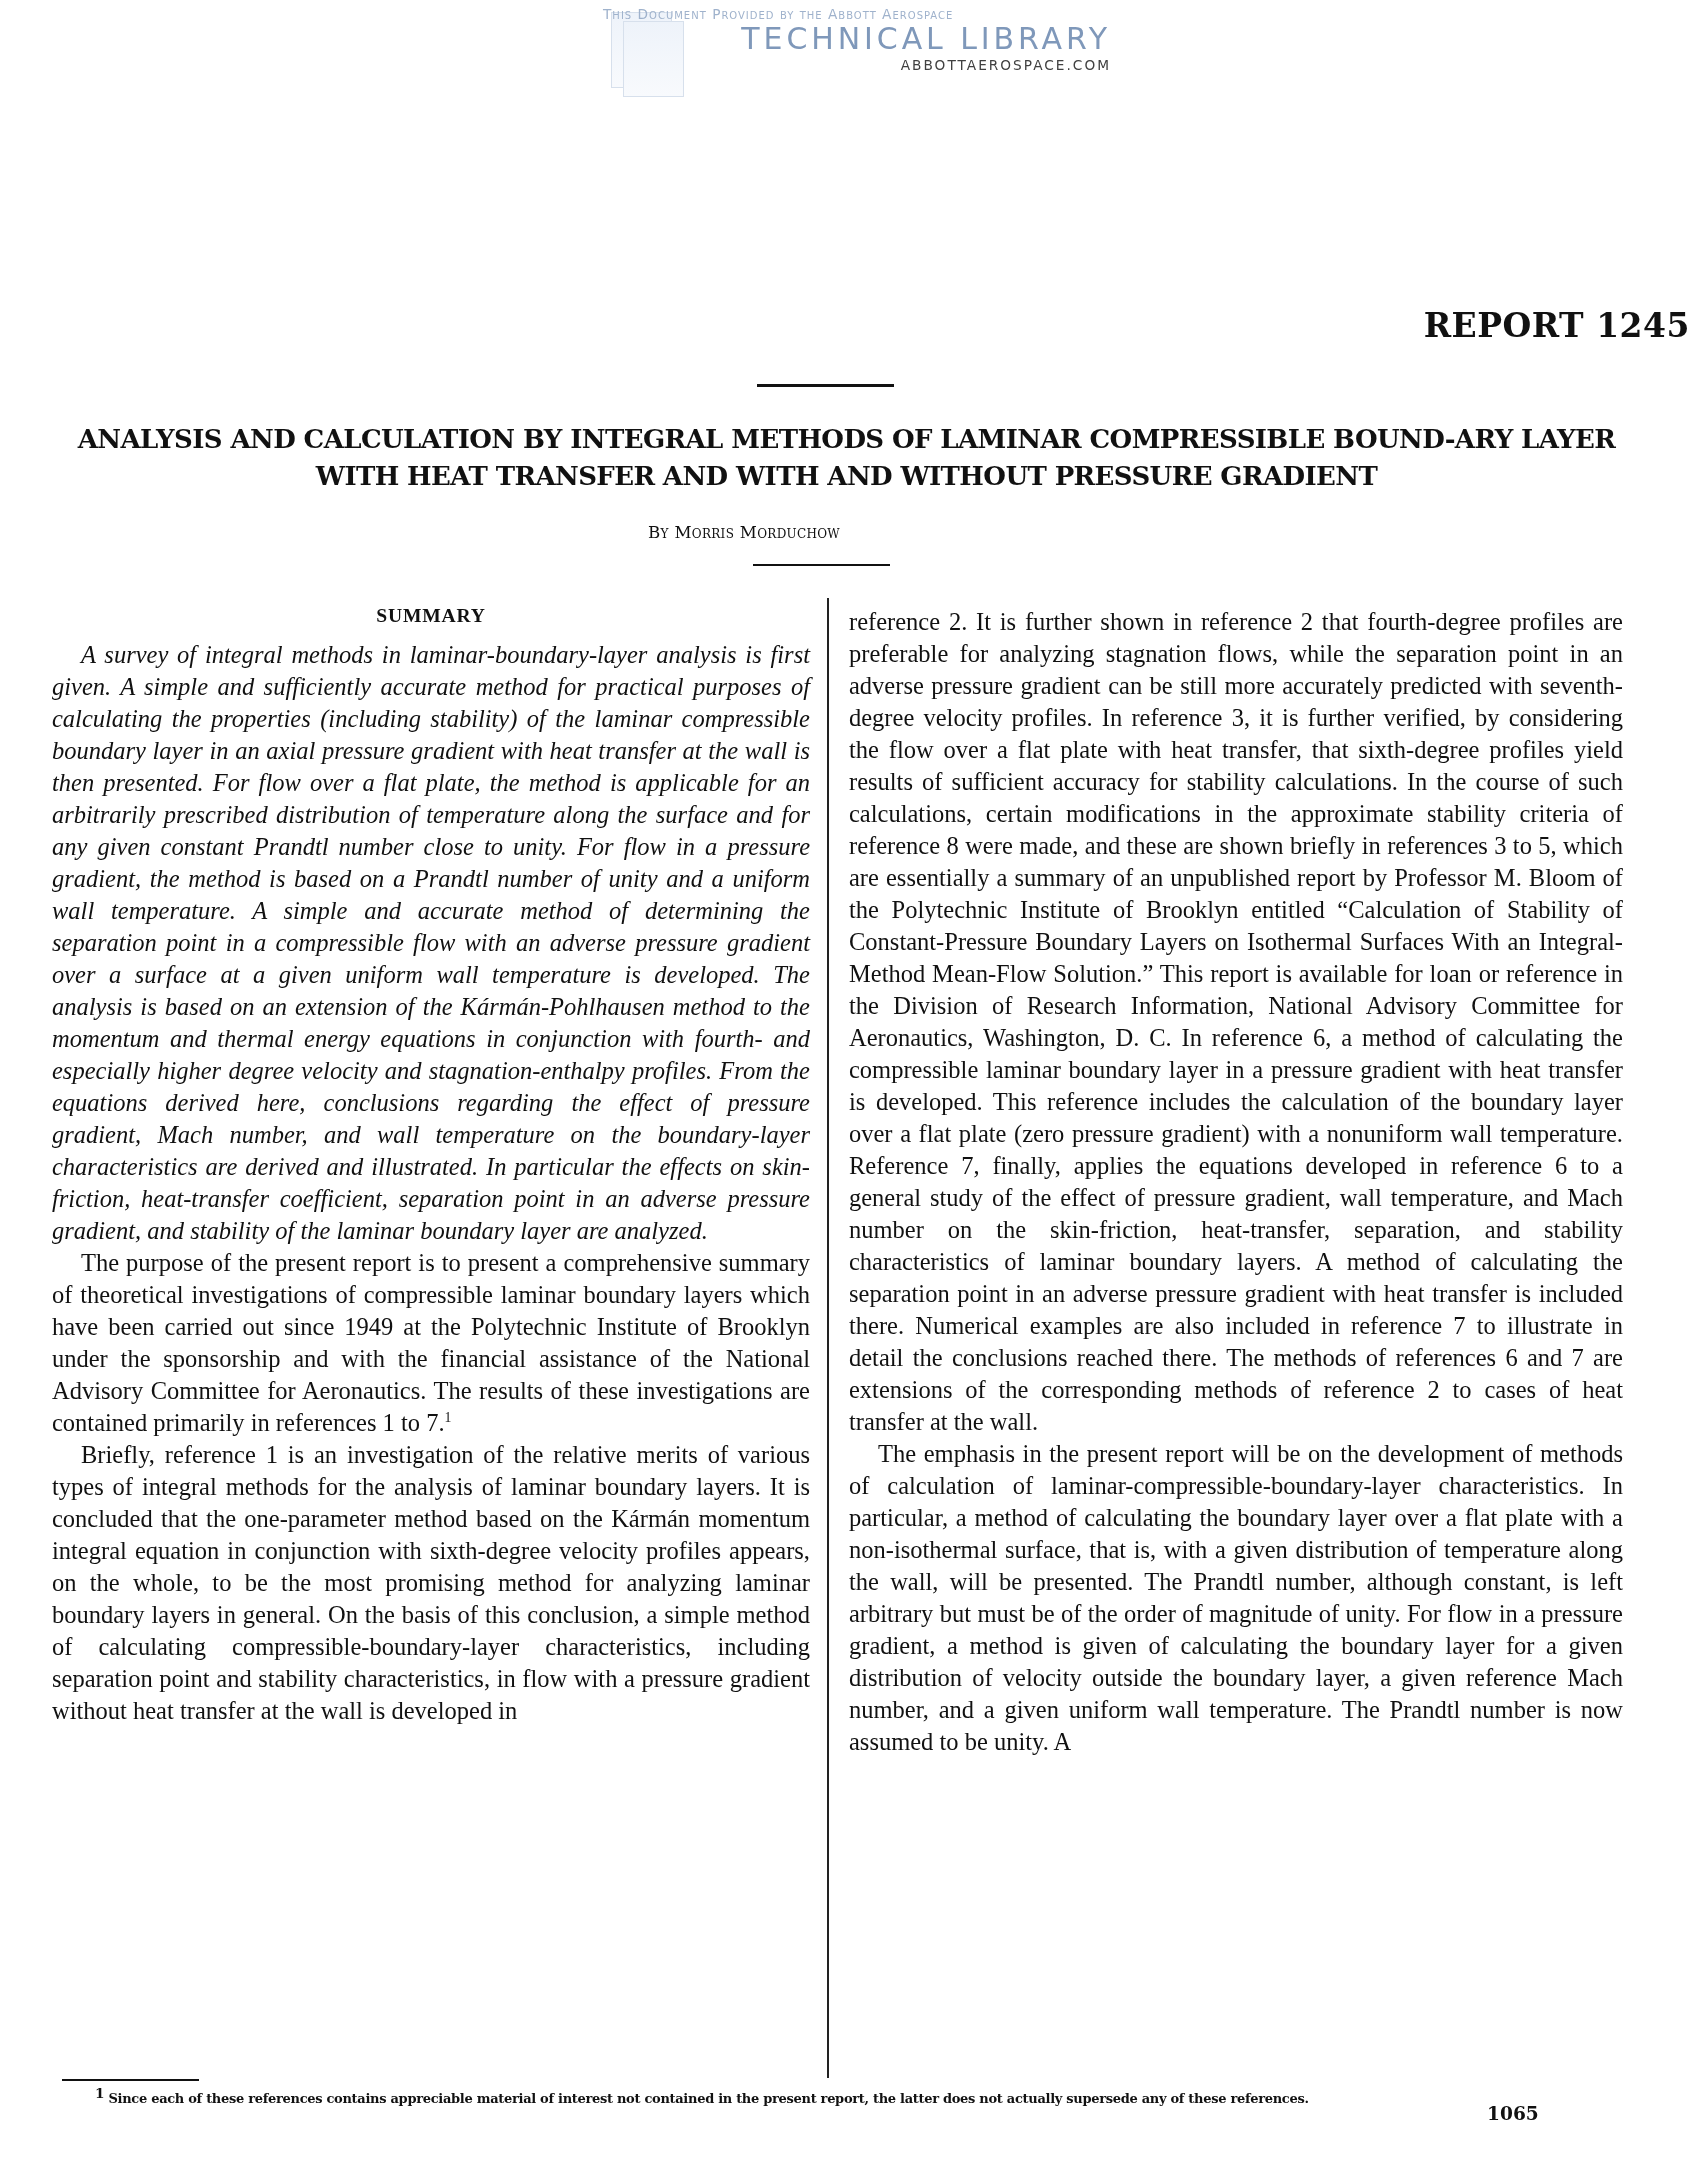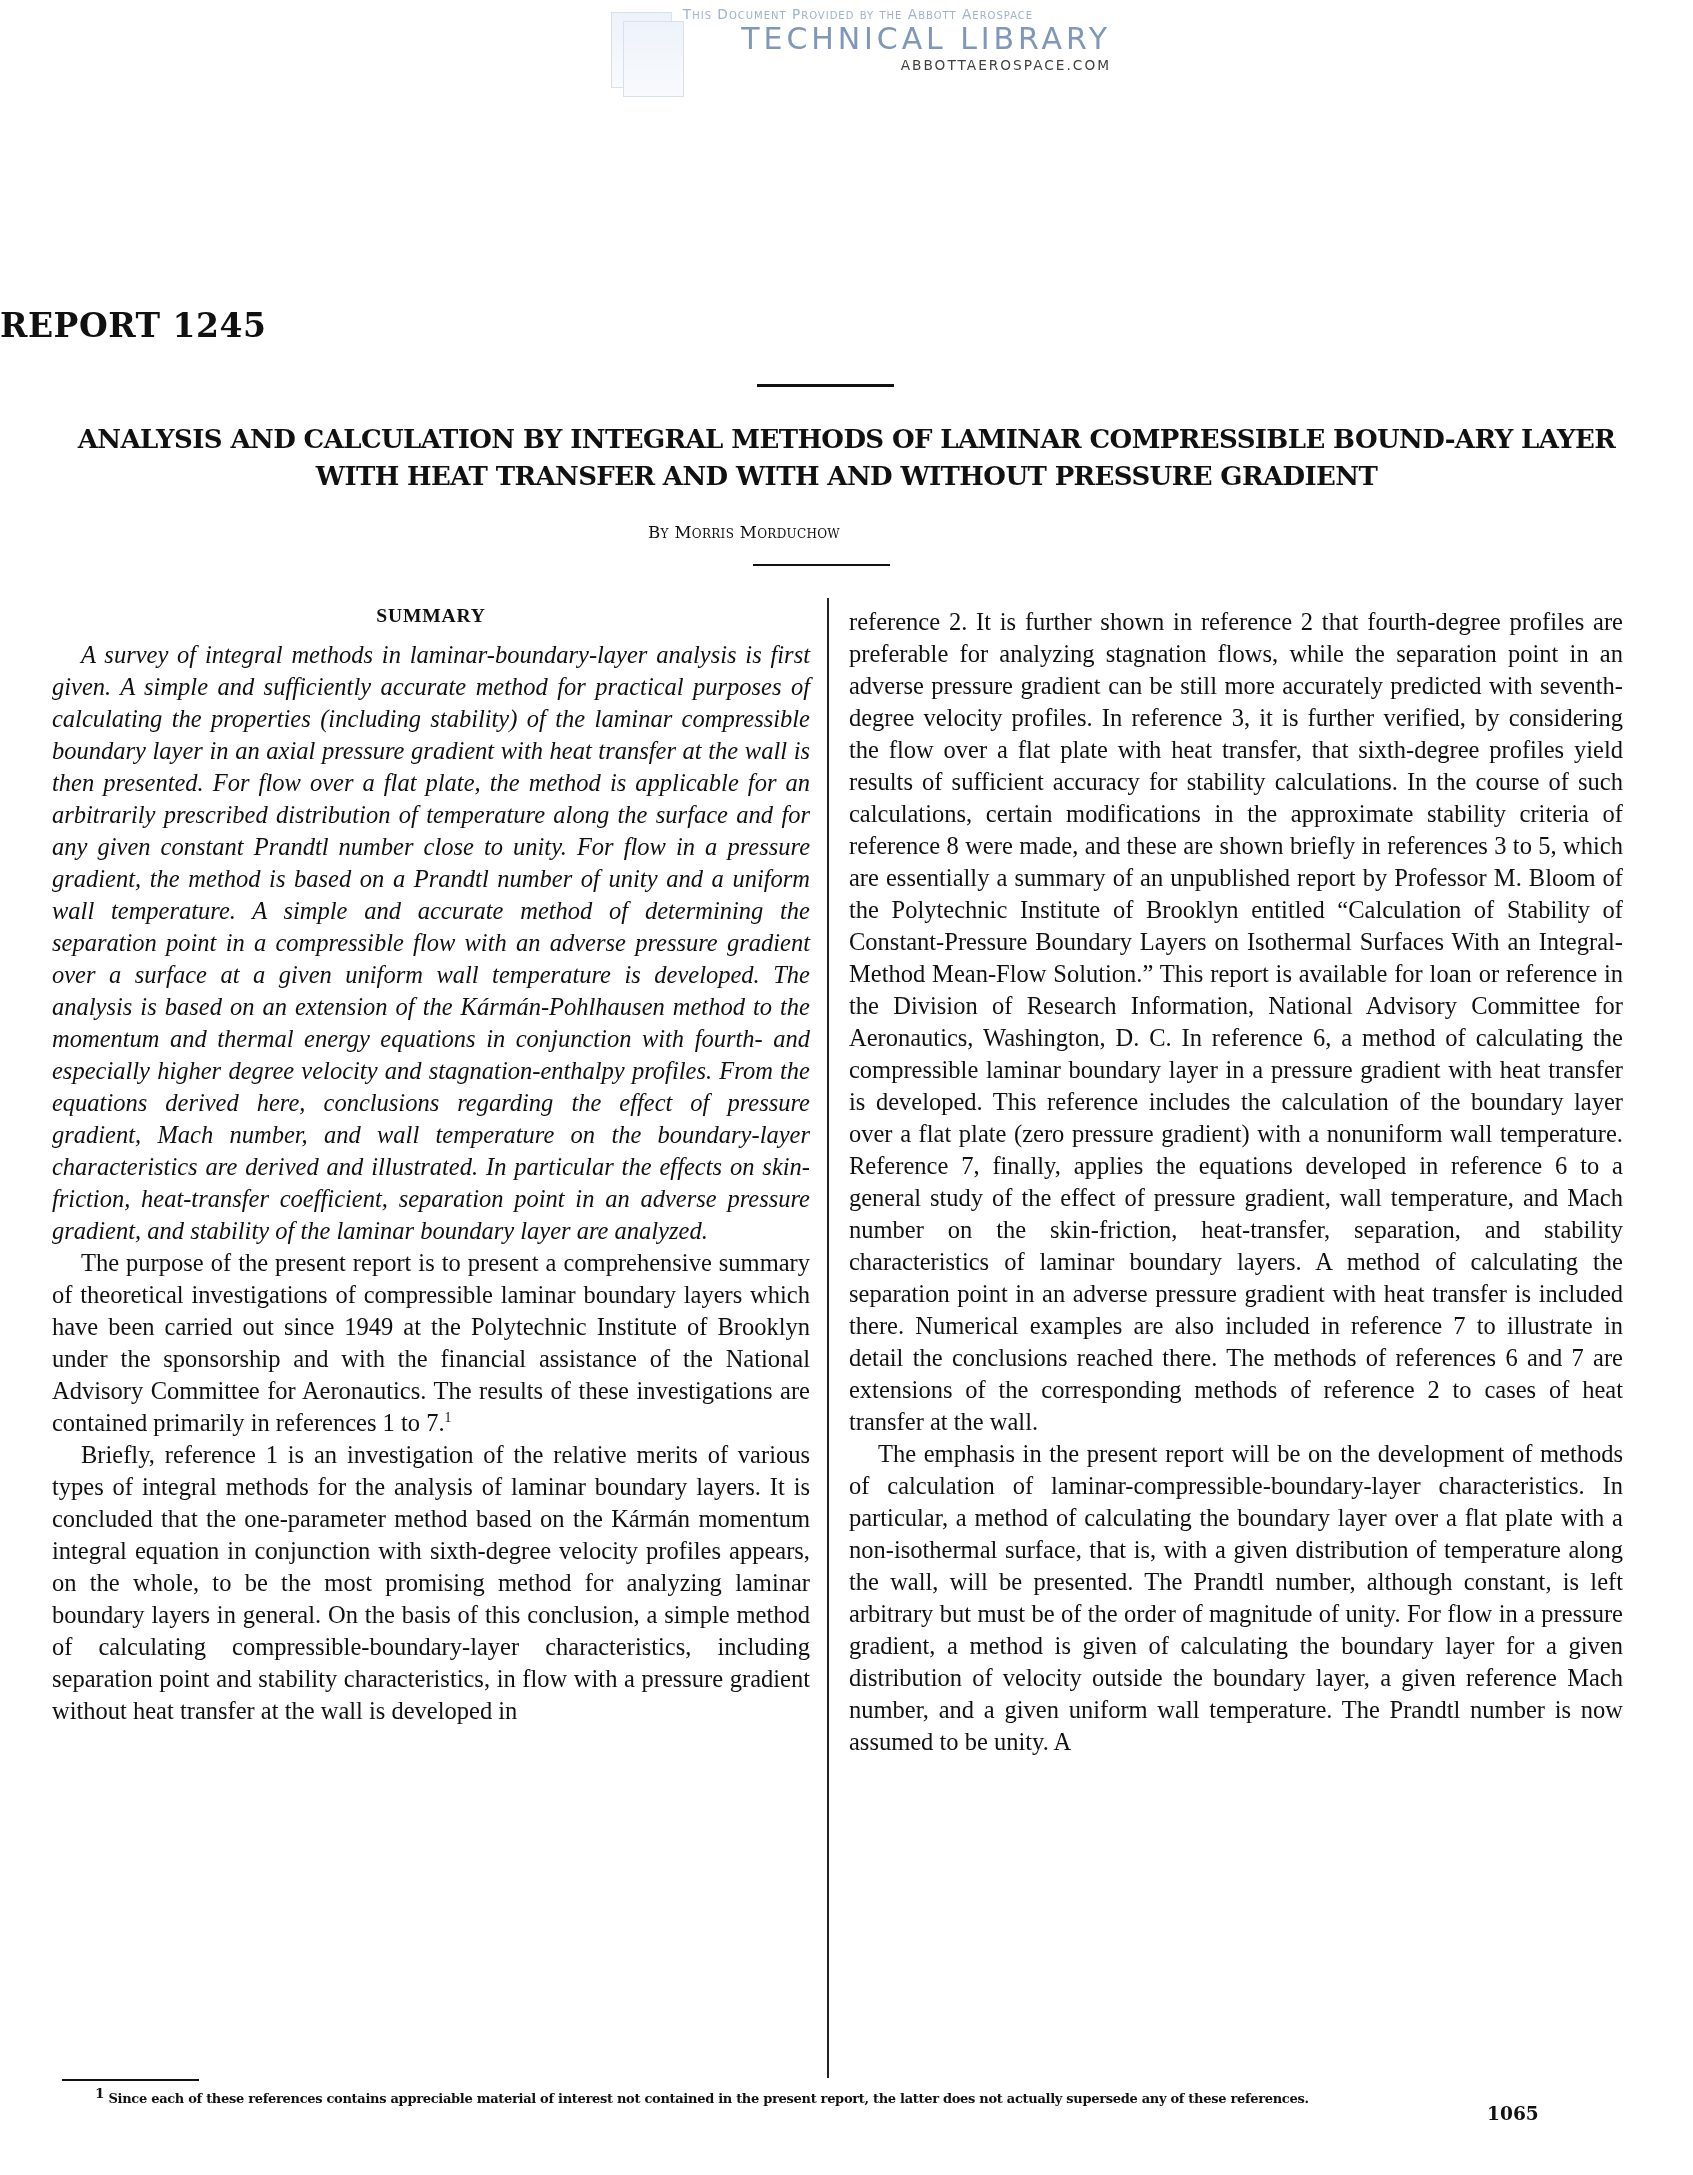--- a/index.html
+++ b/index.html
@@ -13,34 +13,34 @@
       color: #8fa6c3; font-family: "DejaVu Sans", "Liberation Sans", sans-serif;
     }
     .wm-pages {
       position: absolute; left: 7.8px; top: 7.8px; width: 78px; height: 88px;
     }
     .wm-page {
       position: absolute; width: 59px; height: 74px; border: 1px solid #d7e0ec;
       background: linear-gradient(180deg, #eef3fa, #f8fafd);
     }
     .wm-line1 {
-      position: absolute; left: 0; top: 2px; width: 510px; text-align: center;
+      position: absolute; left: 0; top: 2px; width: 510px; text-align: left;
       font-size: 13.7px; letter-spacing: 1px; font-variant: small-caps; color: #9fb2cc;
     }
     .wm-line2 {
       position: absolute; left: 0; top: 17.6px; width: 508px; text-align: right;
       font-size: 30px; letter-spacing: 3.9px; color: #7f98ba;
     }
     .wm-line3 {
       position: absolute; left: 0; top: 53px; width: 508px; text-align: right;
       font-size: 13.7px; letter-spacing: 2px; color: #404040;
     }
 
     .report-title {
-      position: absolute; left: 0; top: 306px; width: 1690px; text-align: left;
+      position: absolute; left: 0; top: 306px; width: 1690px; text-align: right;
       font-family: "DejaVu Serif", serif; font-weight: bold; font-size: 33px;
       letter-spacing: 0.5px;
     }
     .rule { position: absolute; background: #111; }
     .rule-title { left: 757px; top: 384px; width: 137px; height: 2.9px; }
     .rule-author { left: 753px; top: 564px; width: 137px; height: 2px; }
     .subtitle {
       position: absolute; left: 39px; top: 421px; width: 1615px; text-align: center;
       font-family: "DejaVu Serif", serif; font-weight: bold; font-size: 26px;
       line-height: 37px; letter-spacing: -0.6px;

